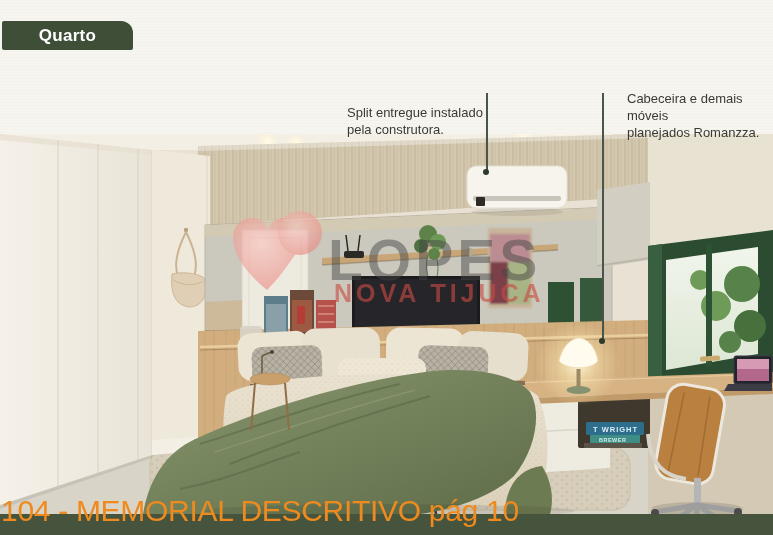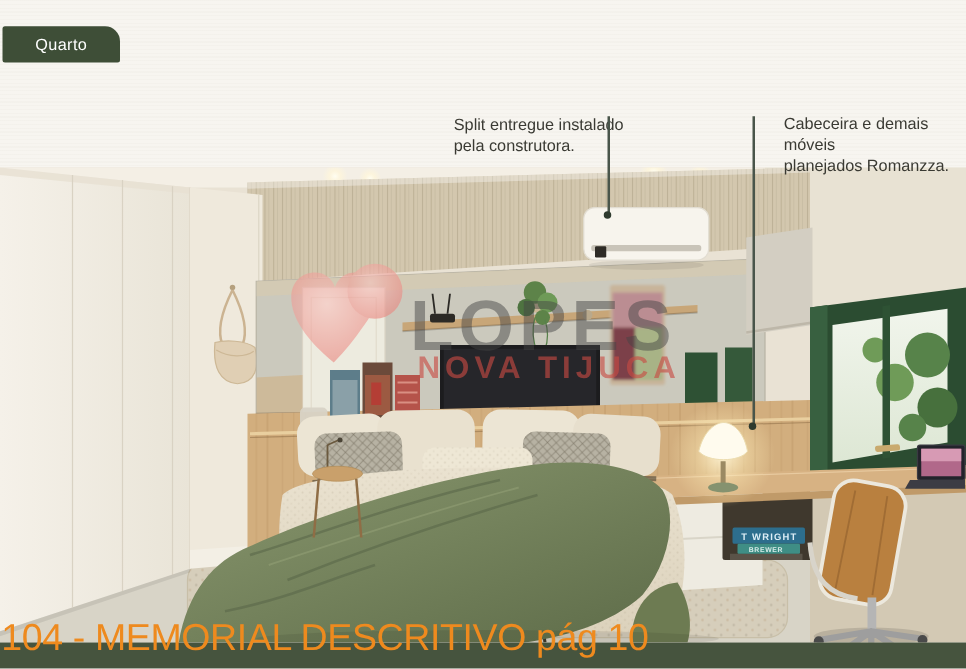--- a/index.html
+++ b/index.html
@@ -1,23 +1,23 @@
 <!DOCTYPE html>
 <html><head>
 <meta charset="utf-8">
 <style>
   html,body{margin:0;padding:0;}
   body{width:773px;height:535px;font-family:"Liberation Sans",sans-serif;}
   .stage{position:relative;width:773px;height:535px;background:#f7f5f0;overflow:hidden;
          background-image:repeating-linear-gradient(0deg, rgba(190,185,170,.06) 0 1px, transparent 1px 3px);}
-  .badge{position:absolute;left:2px;top:21px;width:94px;height:29px;background:#3e4e37;
-         color:#ffffff;font-weight:normal;font-size:13px;display:flex;align-items:center;justify-content:center;
+  .badge{position:absolute;left:2px;top:21px;width:131px;height:29px;background:#3e4e37;
+         color:#ffffff;font-weight:bold;font-size:17px;display:flex;align-items:center;justify-content:center;
          border-radius:2px 12px 2px 2px;letter-spacing:.3px;z-index:5;}
   .annotation{position:absolute;font-size:13px;line-height:17px;color:#3a3a33;white-space:pre-line;z-index:5;}
-  .annotation-split{left:347px;top:91px;margin-left:16px;}
+  .annotation-split{left:347px;top:104px;}
   .annotation-cabeceira{left:611px;top:90px;margin-left:16px;}
   .callout-line{position:absolute;width:1.5px;background:#49554a;z-index:6;}
   .line-1{left:486px;top:93px;height:80px;}
   .line-2{left:602px;top:93px;height:248px;}
   .callout-dot{position:absolute;width:6px;height:6px;border-radius:50%;background:#2e3a2e;z-index:6;}
   .dot-1{left:483px;top:169px;}
   .dot-2{left:599px;top:338px;}
   .photo{position:absolute;left:0;top:134px;width:773px;height:380px;z-index:1;background:#e9e2d4;}
   .footer-strip{position:absolute;left:0;top:514px;width:773px;height:21px;background:#46543e;z-index:2;}
   .footer-title{position:absolute;left:1px;top:494px;font-size:30px;font-weight:normal;color:#ee8a1e;

